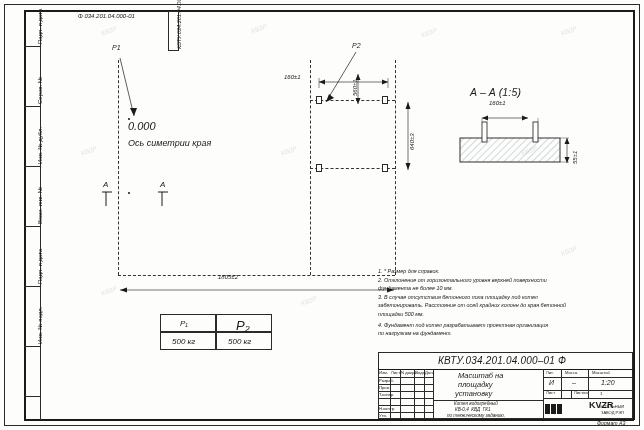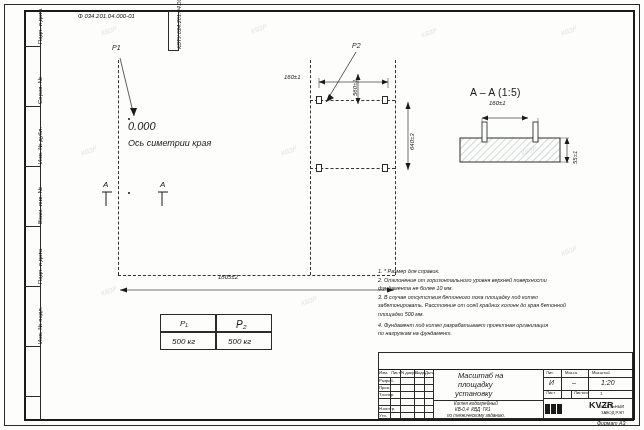--- a/index.html
+++ b/index.html
@@ -12,21 +12,21 @@
   .txt{position:absolute;font-size:6px;line-height:1.15;color:#1a1a1a;white-space:pre;}
   .txt.it{font-style:italic;}
   .rot{transform-origin:0 0;}
   .wm{position:absolute;font-size:6.5px;color:#cfd8d0;opacity:.65;transform:rotate(-20deg);transform-origin:0 0;white-space:nowrap;font-style:italic;}
   .dash{position:absolute;border-top:1px dashed #333;height:0;}
   .dashv{position:absolute;border-left:1px dashed #333;width:0;}
   .poly{position:absolute;}
   .dot{position:absolute;width:2px;height:2px;background:#111;border-radius:50%;}
   .cell{position:absolute;box-sizing:border-box;border:1px solid #2a2a2a;}
   .notes{position:absolute;font-size:5.4px;line-height:1.45;font-style:italic;white-space:pre;}
-  .title-big{position:absolute;font-size:10.5px;letter-spacing:.2px;}
+  .title-big{position:absolute;font-size:10.5px;font-style:italic;letter-spacing:.2px;}
   .logo{position:absolute;font-weight:bold;}
 </style>
 </head>
 <body>
 
 <div id="sheet">
 
   <div class="ln h" style="left:4px;top:4px;width:636px;height:1px;"></div>
   <div class="ln h" style="left:4px;top:425px;width:636px;height:1px;"></div>
   <div class="ln v" style="left:4px;top:4px;height:422px;"></div>
@@ -186,36 +186,37 @@
       <polygon points="7,27 4.5,21 9.5,21" fill="#1a1a1a"></polygon>
     </svg>
   </div>
   <div class="txt rot it" style="left:572px;top:164px;transform:rotate(-90deg);">55±1</div>
 
   <div class="cell" style="left:160px;top:314px;width:56px;height:18px;"></div>
   <div class="cell" style="left:216px;top:314px;width:56px;height:18px;"></div>
   <div class="cell" style="left:160px;top:332px;width:56px;height:18px;"></div>
   <div class="cell" style="left:216px;top:332px;width:56px;height:18px;"></div>
   <div class="txt it" style="left:180px;top:319px;font-size:8px;">Р₁</div>
-  <div class="txt it" style="left:236px;top:319px;font-size:10px;">Р₂</div>
+  <div class="txt it" style="left:236px;top:319px;font-size:13px;">Р₂</div>
   <div class="txt it" style="left:172px;top:337px;font-size:8px;">500 кг</div>
   <div class="txt it" style="left:228px;top:337px;font-size:8px;">500 кг</div>
 
   <div class="notes" style="left:378px;top:268px;">1. * Размер для справок.</div>
   <div class="notes" style="left:378px;top:277px;">2. Отклонение от горизонтального уровня верхней поверхности</div>
   <div class="notes" style="left:378px;top:285px;">фундамента не более 10 мм.</div>
   <div class="notes" style="left:378px;top:294px;">3. В случае отсутствия бетонного пола площадку под котел</div>
   <div class="notes" style="left:378px;top:302px;">забетонировать. Расстояние от осей крайних колонн до края бетонной</div>
   <div class="notes" style="left:378px;top:311px;">площадки 500 мм.</div>
   <div class="notes" style="left:378px;top:322px;">4. Фундамент под котел разрабатывает проектная организация</div>
   <div class="notes" style="left:378px;top:330px;">по нагрузкам на фундамент.</div>
 
   <div class="cell" style="left:378px;top:352px;width:255px;height:67px;border-width:1.3px;"></div>
 
   <div class="ln h thick" style="left:378px;top:369px;width:255px;"></div>
+  <div class="title-big" style="left:438px;top:355px;font-size:10px;">КВТУ.034.201.04.000–01  Ф</div>
 
   <div class="ln v" style="left:433px;top:369px;height:50px;"></div>
   <div class="ln v" style="left:543px;top:369px;height:50px;"></div>
 
   <div class="ln h" style="left:378px;top:377px;width:55px;"></div>
   <div class="ln h" style="left:378px;top:384px;width:55px;"></div>
   <div class="ln h" style="left:378px;top:391px;width:55px;"></div>
   <div class="ln h" style="left:378px;top:398px;width:55px;"></div>
   <div class="ln h" style="left:378px;top:405px;width:55px;"></div>
   <div class="ln h" style="left:378px;top:412px;width:55px;"></div>

